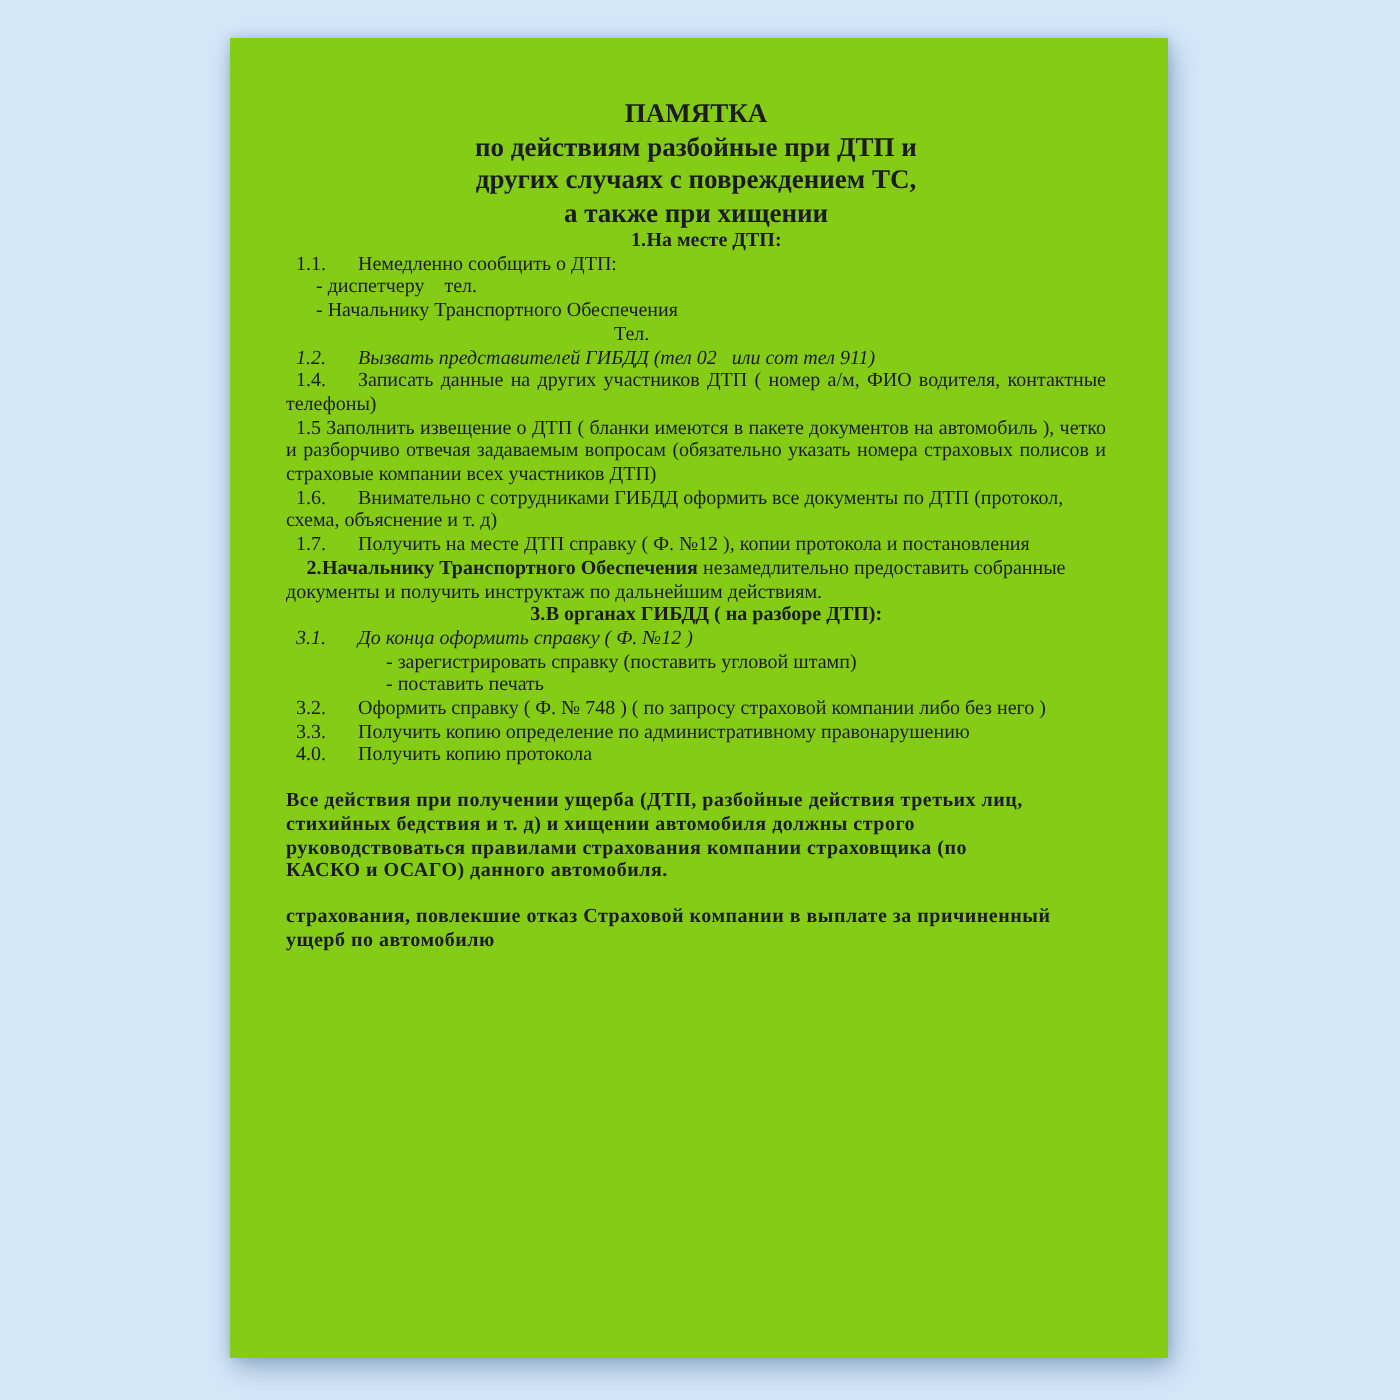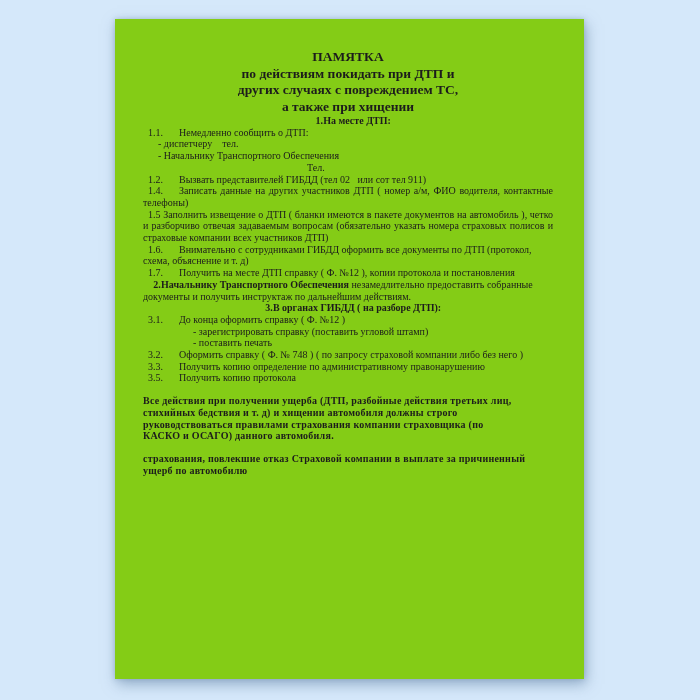--- a/index.html
+++ b/index.html
@@ -44,37 +44,37 @@
   .justify { text-align: justify; }
   .pre { white-space: pre-wrap; }
 
   .sub   { padding-left: 15px; white-space: pre-wrap; }
   .tel   { padding-left: 164px; }
   .sub31 { padding-left: 50px; }
 
   .note { font-weight: bold; letter-spacing: 0.25px; }
   .note .nline { white-space: nowrap; }
 
-  .mt9  { margin-top: 9px; }
+  .mt9  { margin-top: 9px; font-style: italic; }
   .mt10 { margin-top: 10px; }
   .mt11 { margin-top: 11px; }
   .mt13 { margin-top: 13px; }
   .mt14 { margin-top: 14px; }
   .mt15 { margin-top: 15px; }
 </style>
 </head>
 <body>
 
 <div class="stage" style="background: rgb(213, 232, 250);">
   <div class="paper" style="background: #84cc16;">
     <div class="doc">
 
       <div class="title">
         <div>ПАМЯТКА</div>
-        <div>по действиям покидать при ДТП и</div>
+        <div>по действиям разбойные при ДТП и</div>
         <div>других случаях с повреждением ТС,</div>
         <div>а также при хищении</div>
       </div>
 
       <p class="h para mt13"><span class="hnum">1.</span><span>На месте ДТП:</span></p>
 
       <p class="item mt13"><span class="inum">1.1.</span><span>Немедленно сообщить о ДТП:</span></p>
       <p class="sub">- диспетчеру    тел.</p>
       <p class="sub mt11">- Начальнику Транспортного Обеспечения</p>
       <p class="tel">Тел.</p>
@@ -88,21 +88,21 @@
       <p class="para mt14"><span class="h"><span class="hnum">2.</span><span>Начальнику Транспортного Обеспечения</span></span><span> незамедлительно предоставить собранные документы и получить инструктаж по дальнейшим действиям.</span></p>
 
       <p class="h para mt15"><span class="hnum">3.</span><span>В органах ГИБДД ( на разборе ДТП):</span></p>
 
       <p class="item mt9"><span class="inum">3.1.</span><span>До конца оформить справку ( Ф. №12 )</span></p>
       <p class="sub31">- зарегистрировать справку (поставить угловой штамп)</p>
       <p class="sub31">- поставить печать</p>
 
       <p class="item mt10"><span class="inum">3.2.</span><span>Оформить справку ( Ф. № 748 ) ( по запросу страховой компании либо без него )</span></p>
       <p class="item"><span class="inum">3.3.</span><span>Получить копию определение по административному правонарушению</span></p>
-      <p class="item"><span class="inum">3.5.</span><span>Получить копию протокола</span></p>
+      <p class="item"><span class="inum">4.0.</span><span>Получить копию протокола</span></p>
 
       <div class="note mt11">
         <div class="nline">Все действия при получении ущерба (ДТП, разбойные действия третьих лиц,</div>
         <div class="nline">стихийных бедствия и т. д) и хищении автомобиля должны строго</div>
         <div class="nline">руководствоваться правилами страхования компании страховщика (по</div>
         <div class="nline">КАСКО и ОСАГО) данного автомобиля.</div>
       </div>
 
       <div class="note mt11">
         <div class="nline">страхования, повлекшие отказ Страховой компании в выплате за причиненный</div>

